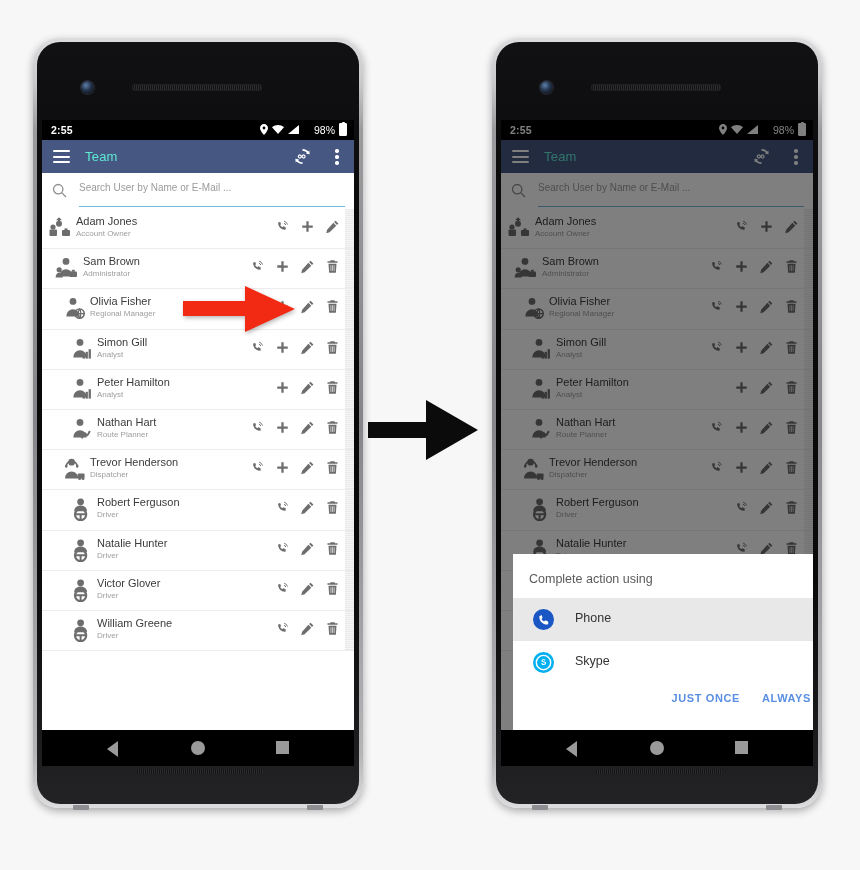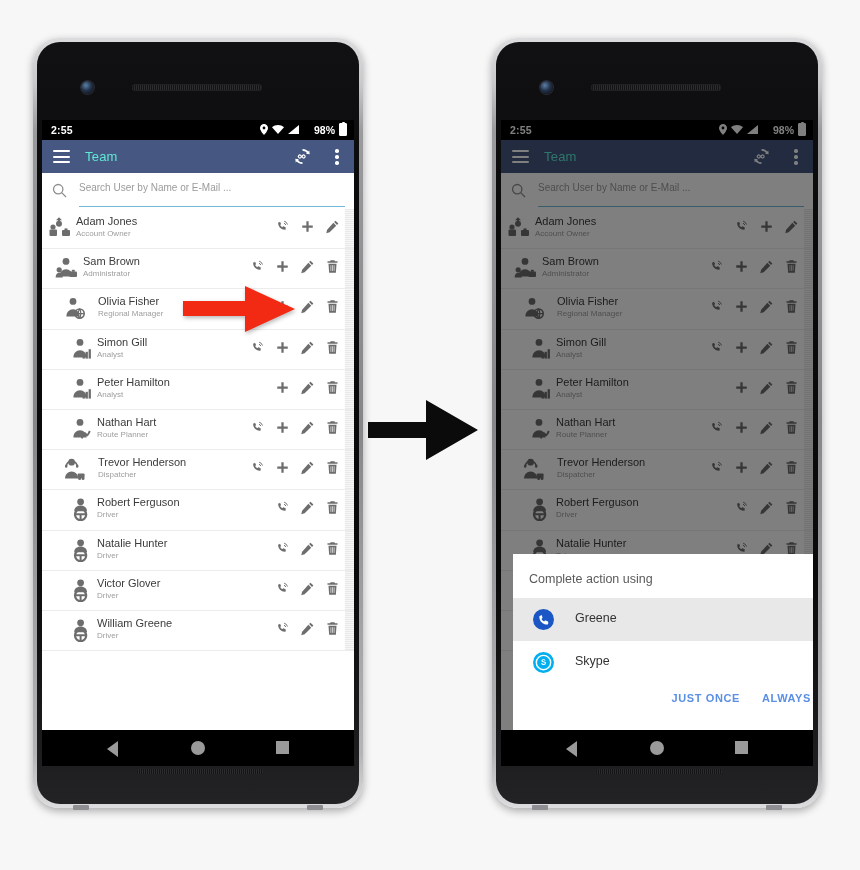--- a/index.html
+++ b/index.html
@@ -56,21 +56,21 @@
   }
   .foot-tab{position:absolute;bottom:0;width:16px;height:5px;background:#8e8e92;border-radius:1px;}
 
   
   .statusbar{
     position:absolute;left:0;top:0;width:312px;height:20px;background:#000;color:#fff;
     font-size:10.5px;font-weight:bold;
   }
   .sb-time{position:absolute;left:9px;top:4px;letter-spacing:.2px;}
   .sb-right{position:absolute;right:7px;top:3px;display:flex;align-items:center;gap:4px;}
-  .sb-right .pct{font-size:10.5px;font-weight:bold;padding-left:11px;}
+  .sb-right .pct{font-size:10.5px;font-weight:normal;padding-left:11px;}
   .ic-pin{width:8px;height:11px;position:relative;}
   .ic-pin svg{display:block;}
   .ic-wifi svg,.ic-sig svg{display:block;}
   .ic-bat{width:6px;height:11px;border:1px solid #fff;border-radius:1px;background:#fff;position:relative;}
   .ic-bat:before{content:"";position:absolute;left:1.5px;top:-2.5px;width:3px;height:2px;background:#fff;border-radius:1px;}
 
   
   .appbar{
     position:absolute;left:0;top:20px;width:312px;height:33px;background:#465781;
   }
@@ -107,21 +107,21 @@
   .row .actions{position:absolute;right:14px;top:10px;display:flex;align-items:center;gap:10px;}
   .act{width:15px;height:15px;display:block;}
   .scrollcell{
     position:absolute;right:0;top:0;width:9px;height:39.2px;
     background:repeating-linear-gradient(0deg,#e9e9e9 0 1px,#f6f6f6 1px 2px);
   }
 
   
   .i0 .avatar{left:6px;}  .i0 .namewrap{left:34px;}
   .i1 .avatar{left:13px;} .i1 .namewrap{left:41px;}
-  .i2 .avatar{left:20px;} .i2 .namewrap{left:56px;}
+  .i2 .avatar{left:20px;} .i2 .namewrap{left:48px;}
   .i3 .avatar{left:27px;} .i3 .namewrap{left:55px;}
 
   
   .dim{
     position:absolute;left:0;top:0;width:312px;height:610px;background:rgba(0,0,0,.50);
   }
   .dialog{
     position:absolute;left:12px;top:434px;width:312px;height:219px;background:#fff;
   }
   .dlg-title{
@@ -953,21 +953,21 @@
         <div class="dialog">
           <div class="dlg-title">Complete action using</div>
 
           <div class="dlg-item highlight" style="top:44px;">
             <span class="app-icon">
               <svg width="21" height="21" viewBox="0 0 24 24">
                 <circle cx="12" cy="12" r="12" fill="#1a56c4"></circle>
                 <path d="M9 6.6c.5 0 .8.3 1 .8l.8 2c.2.5.1.9-.3 1.2l-.9.7c.7 1.4 1.7 2.4 3.1 3.1l.7-.9c.3-.4.7-.5 1.2-.3l2 .8c.5.2.8.5.8 1v1.6c0 .7-.5 1.2-1.2 1.2-5 0-9-4-9-9 0-.7.5-1.2 1.2-1.2H9z" fill="#fff"></path>
               </svg>
             </span>
-            <span class="app-label">Greene</span>
+            <span class="app-label">Phone</span>
           </div>
 
           <div class="dlg-item" style="top:87px;">
             <span class="app-icon">
               <svg width="21" height="21" viewBox="0 0 24 24">
                 <circle cx="12" cy="12" r="12" fill="#00aff0"></circle>
                 <circle cx="12" cy="12" r="8.2" fill="none" stroke="#fff" stroke-width="1.6"></circle>
                 <path d="M14.4 9.6c-.3-.9-1.2-1.4-2.4-1.4-1.4 0-2.4.7-2.4 1.8 0 1 .7 1.5 2 1.8l1 .2c.7.2 1 .4 1 .8 0 .5-.5.8-1.3.8-.9 0-1.4-.3-1.7-1l-1.4.5c.4 1.1 1.4 1.7 3 1.7 1.6 0 2.7-.8 2.7-2 0-1.1-.7-1.7-2.1-2l-1-.2c-.6-.1-.9-.3-.9-.7 0-.4.4-.7 1.1-.7.7 0 1.1.3 1.3.9l1.1-.5z" fill="#fff"></path>
               </svg>
             </span>

